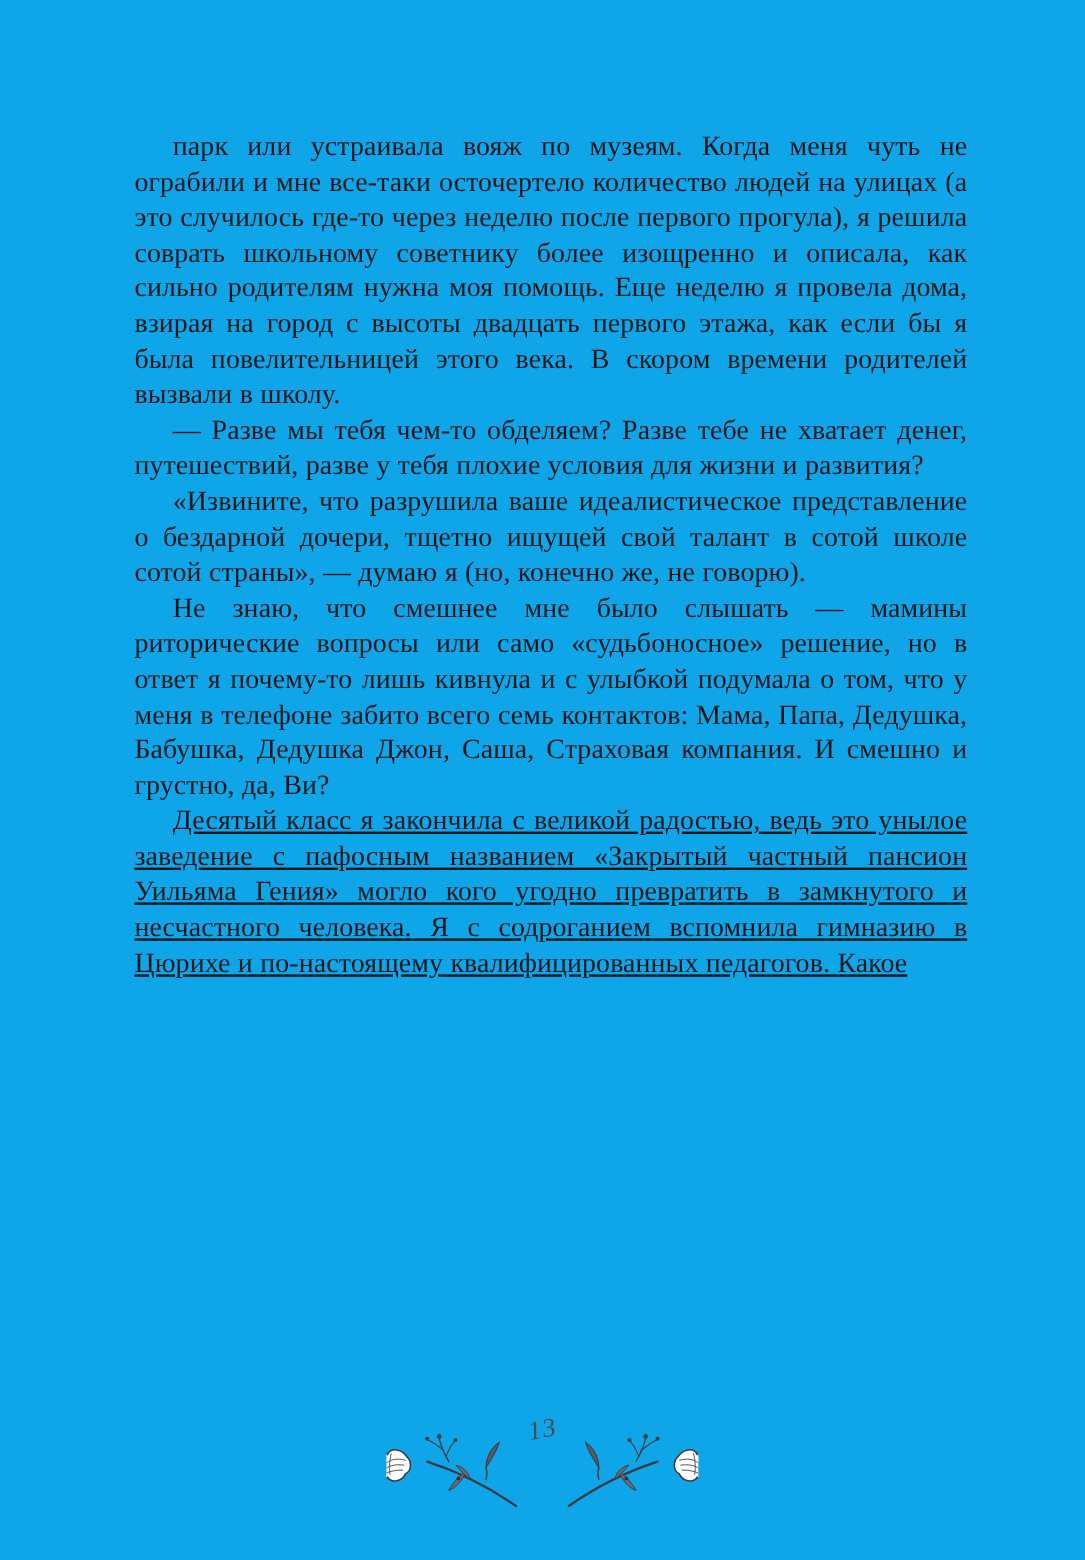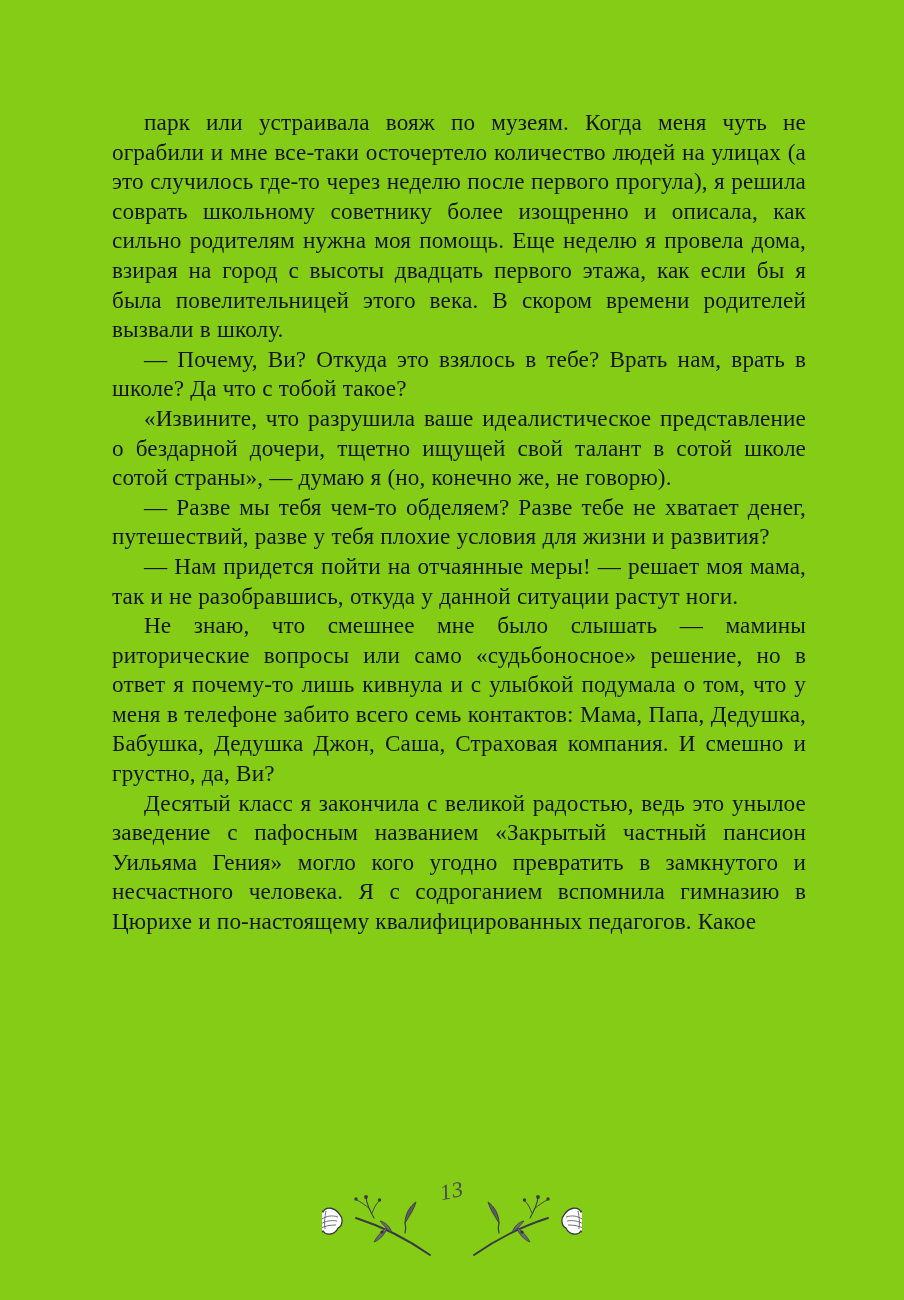--- a/index.html
+++ b/index.html
@@ -15,21 +15,21 @@
     font-family: "Liberation Serif", "DejaVu Serif", serif;
     color: #15161a;
   }
 
   #page {
     position: absolute;
     left: 0;
     top: 0;
     width: 904px;
     height: 1300px;
-    background: #84cc16;
+    background: #0ea5e9;
   }
 
   #text-block {
     position: absolute;
     left: 112px;
     top: 108px;
     width: 694px;
   }
 
   .para {
@@ -39,20 +39,21 @@
     text-indent: 32px;
     font-size: 23.2px;
     line-height: 29.6px;
     letter-spacing: 0.12px;
     word-spacing: 0.2px;
     hyphens: manual;
     -webkit-hyphens: manual;
   }
   .para:last-child {
     text-align: justify;
+    text-decoration: underline;
   }
 
   
   #folio-ornament {
     position: absolute;
     left: 0;
     top: 1166px;
     width: 904px;
     height: 100px;
     display: flex;
@@ -77,24 +78,22 @@
     transform-origin: 50% 50%;
   }
 </style>
 </head>
 <body>
 
 <div id="page">
 
   <div id="text-block">
     <p class="para">парк или устраивала вояж по музеям. Когда меня чуть не ограбили и мне все-таки осточертело количество людей на улицах (а это случилось где-то через неделю после первого прогула), я решила соврать школьному советнику более изощренно и описала, как сильно родителям нужна моя помощь. Еще неделю я провела дома, взирая на город с высоты двадцать первого этажа, как если бы я была повелительницей этого века. В скором времени родителей вызвали в школу.</p>
-    <p class="para">— Почему, Ви? Откуда это взялось в тебе? Врать нам, врать в школе? Да что с тобой такое?</p>
+    <p class="para">— Разве мы тебя чем-то обделяем? Разве тебе не хватает денег, путешествий, разве у тебя плохие условия для жизни и развития?</p>
     <p class="para">«Извините, что разрушила ваше идеалистическое представление о бездарной дочери, тщетно ищущей свой талант в сотой школе сотой страны», — думаю я (но, конечно же, не говорю).</p>
-    <p class="para">— Разве мы тебя чем-то обделяем? Разве тебе не хватает денег, путешествий, разве у тебя плохие условия для жизни и развития?</p>
-    <p class="para">— Нам придется пойти на отчаянные меры! — решает моя мама, так и не разобравшись, откуда у данной ситуации растут ноги.</p>
     <p class="para">Не знаю, что смешнее мне было слышать — мамины риторические вопросы или само «судьбоносное» решение, но в ответ я почему-то лишь кивнула и с улыбкой подумала о том, что у меня в телефоне забито всего семь контактов: Мама, Папа, Дедушка, Бабушка, Дедушка Джон, Саша, Страховая компания. И смешно и грустно, да, Ви?</p>
     <p class="para">Десятый класс я закончила с великой радостью, ведь это унылое заведение с пафосным названием «Закрытый частный пансион Уильяма Гения» могло кого угодно превратить в замкнутого и несчастного человека. Я с содроганием вспомнила гимназию в Цюрихе и по-настоящему квалифицированных педагогов. Какое</p>
   </div>
 
   <div id="folio-ornament">
     <svg width="260" height="90" viewBox="0 0 260 90" aria-hidden="true">
       <defs>
         <g id="sprig">
 
           <path d="M108 84 C 88 70, 62 56, 34 47" fill="none" stroke="#3a3a42" stroke-width="1.9" stroke-linecap="round"></path>

